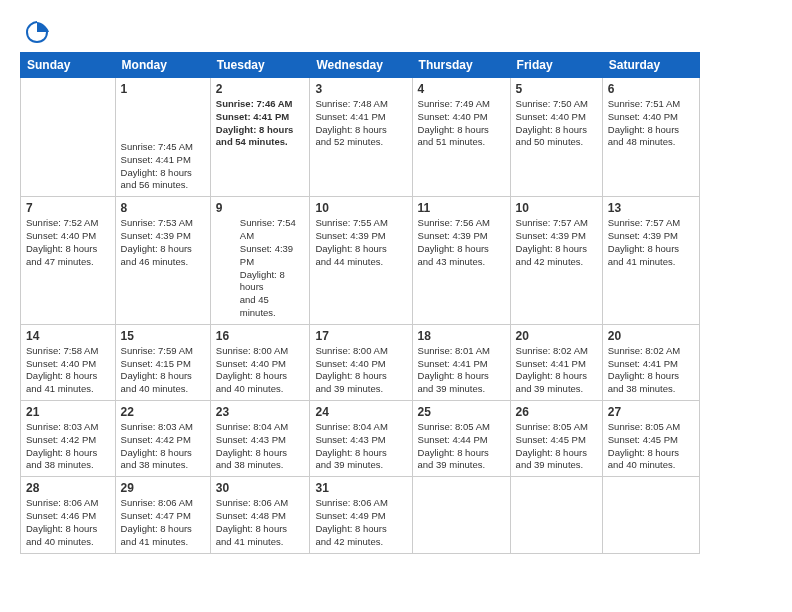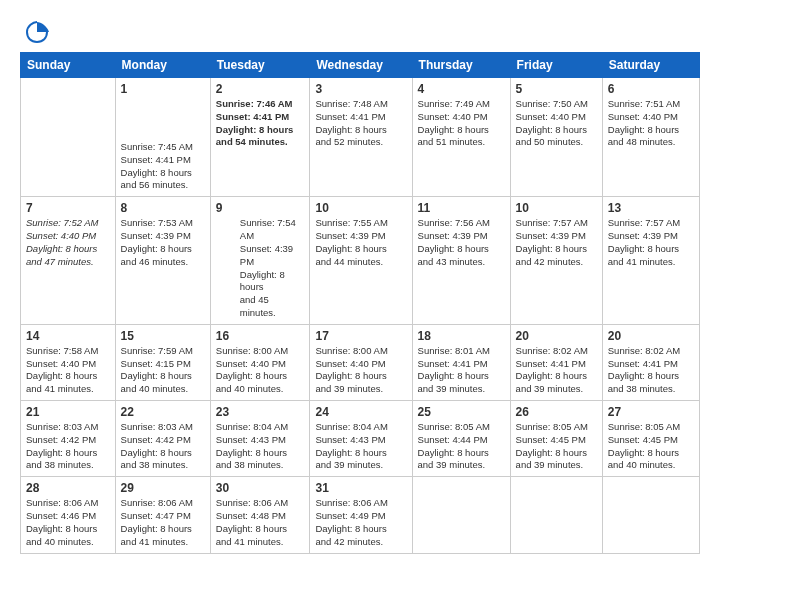--- a/index.html
+++ b/index.html
@@ -164,21 +164,21 @@
             <div class="day-num">6</div>
             <div class="day-info" style="white-space: pre-line;">Sunrise: 7:51 AM
 Sunset: 4:40 PM
 Daylight: 8 hours
 and 48 minutes.</div>
           </td>
         </tr>
         <tr>
           <td>
             <div class="day-num">7</div>
-            <div class="day-info" style="white-space: pre-line; font-style: italic;">Sunrise: 7:52 AM
+            <div class="day-info" style="white-space: pre-line;">Sunrise: 7:52 AM
 Sunset: 4:40 PM
 Daylight: 8 hours
 and 47 minutes.</div>
           </td>
           <td>
             <div class="day-num">8</div>
             <div class="day-info" style="white-space: pre-line;">Sunrise: 7:53 AM
 Sunset: 4:39 PM
 Daylight: 8 hours
 and 46 minutes.</div>

